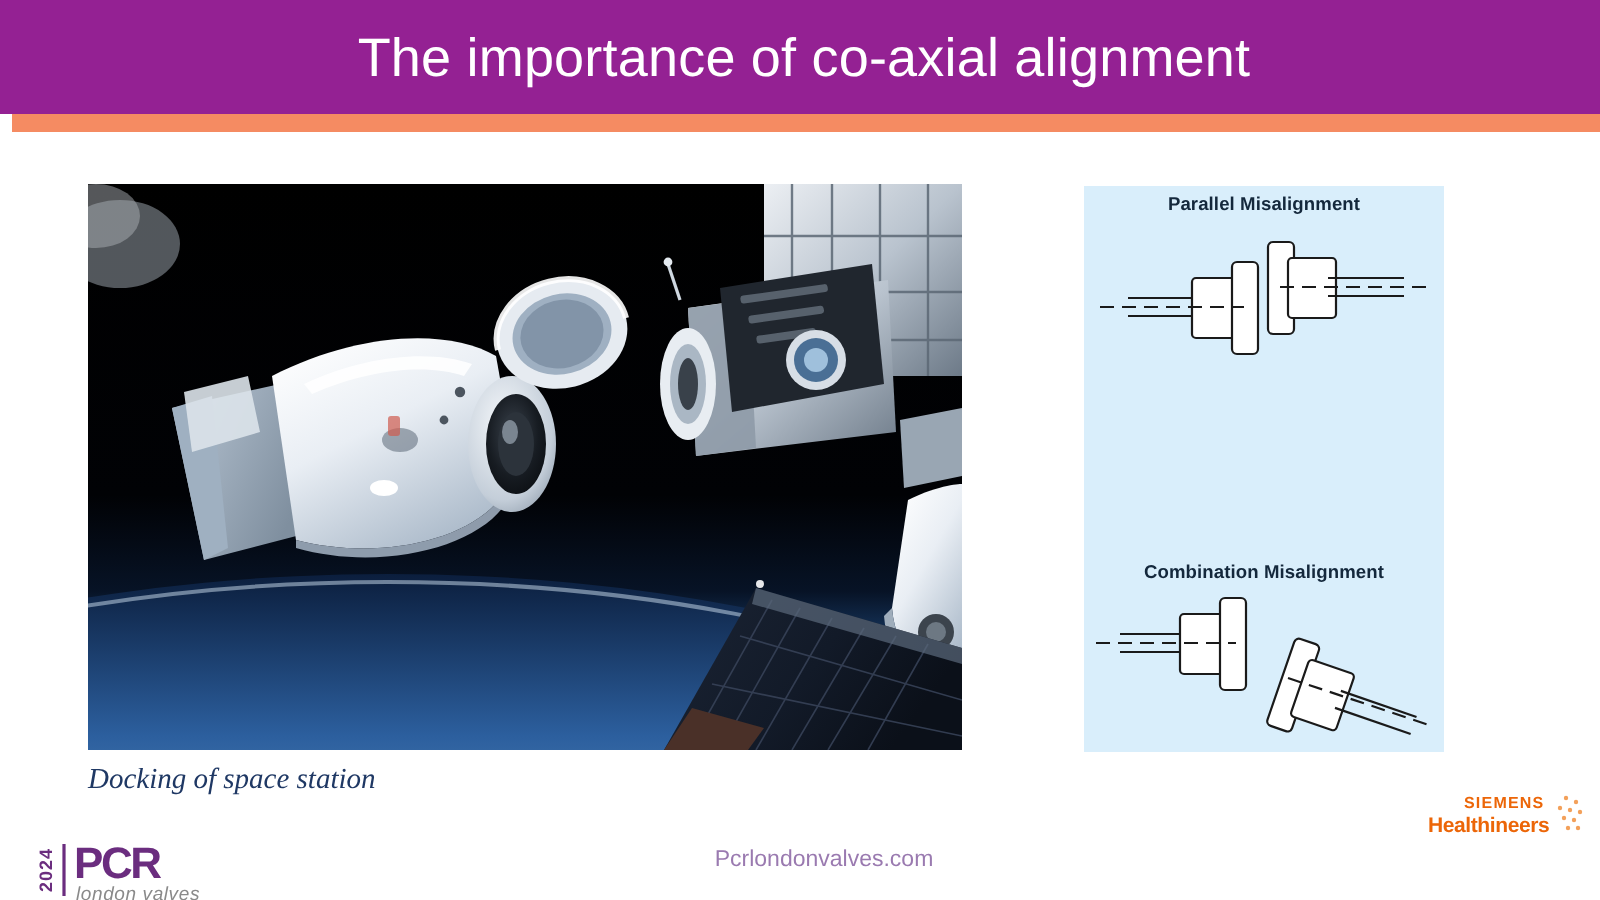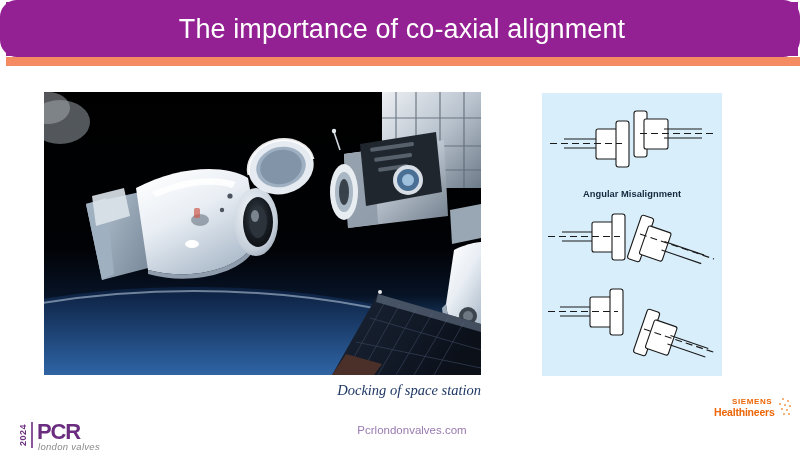--- a/index.html
+++ b/index.html
@@ -15,21 +15,20 @@
     font-family: "Liberation Sans", sans-serif;
   }
 
   
   #title-band {
     position: absolute;
     left: 0; top: 0;
     width: 800px; height: 57px;
     background: #942193;
     box-sizing: border-box;
-    border-radius: 17px;
   }
   #title-band-inner {
     position: absolute;
     left: 6px; top: 2px;
     width: 792px; height: 54px;
     background: #942193;
     display: flex;
     align-items: center;
     justify-content: center;
   }
@@ -54,21 +53,21 @@
     width: 437px; height: 283px;
     overflow: hidden;
     background: #05070c;
   }
   #photo-svg { display: block; width: 100%; height: 100%; }
 
   #photo-caption {
     position: absolute;
     left: 44px; top: 382px;
     width: 437px;
-    text-align: right;
+    text-align: left;
     font-family: "Liberation Serif", serif;
     font-style: italic;
     font-size: 14.5px;
     color: #1f3864;
   }
 
   
   #diagram-panel {
     position: absolute;
     left: 542px; top: 93px;
@@ -279,20 +278,21 @@
       <circle cx="336" cy="200" r="2" fill="#ffffff" opacity="0.9"></circle>
     </g>
   </svg>
 </div>
 
 <div id="photo-caption">Docking of space station</div>
 
 <div id="diagram-panel">
 
   <div class="diagram-block" id="block-parallel">
+    <div class="diagram-label">Parallel Misalignment</div>
     <svg class="diagram-art" width="176" height="74" viewBox="0 0 176 74">
       <g stroke="#1a1a1a" stroke-width="1.1" fill="#ffffff" stroke-linejoin="round">
 
         <line x1="20" y1="40" x2="56" y2="40"></line>
         <line x1="20" y1="49" x2="56" y2="49"></line>
         <rect x="52" y="30" width="24" height="30" rx="2"></rect>
         <rect x="72" y="22" width="13" height="46" rx="2.5"></rect>
 
         <rect x="90" y="12" width="13" height="46" rx="2.5"></rect>
         <rect x="100" y="20" width="24" height="30" rx="2"></rect>
@@ -300,45 +300,23 @@
         <line x1="120" y1="39" x2="158" y2="39"></line>
       </g>
 
       <g stroke="#1a1a1a" stroke-width="1.1" stroke-dasharray="7,4" fill="none">
         <line x1="6" y1="44.5" x2="78" y2="44.5"></line>
         <line x1="96" y1="34.5" x2="170" y2="34.5"></line>
       </g>
     </svg>
   </div>
 
-  <div class="diagram-block" id="block-angular">
-    <div class="diagram-label">Angular Misalignment</div>
-    <svg class="diagram-art" width="176" height="74" viewBox="0 0 176 74">
-      <g stroke="#1a1a1a" stroke-width="1.1" fill="#ffffff" stroke-linejoin="round">
-
-        <line x1="18" y1="31" x2="52" y2="31"></line>
-        <line x1="18" y1="40" x2="52" y2="40"></line>
-        <rect x="48" y="21" width="24" height="30" rx="2"></rect>
-        <rect x="68" y="13" width="13" height="46" rx="2.5"></rect>
-      </g>
-
-      <g transform="rotate(19 98 38)" stroke="#1a1a1a" stroke-width="1.1" fill="#ffffff" stroke-linejoin="round">
-        <rect x="90" y="15" width="13" height="46" rx="2.5"></rect>
-        <rect x="100" y="23" width="24" height="30" rx="2"></rect>
-        <line x1="120" y1="33" x2="162" y2="33"></line>
-        <line x1="120" y1="42" x2="162" y2="42"></line>
-      </g>
-      <g stroke="#1a1a1a" stroke-width="1.1" stroke-dasharray="7,4" fill="none">
-        <line x1="4" y1="35.5" x2="76" y2="35.5"></line>
-        <line x1="96" y1="33" x2="170" y2="58" transform="rotate(0 0 0)"></line>
-      </g>
-    </svg>
-  </div>
 
   <div class="diagram-block" id="block-combination">
+    <div class="diagram-label">Combination Misalignment</div>
     <svg class="diagram-art" width="176" height="78" viewBox="0 0 176 78">
       <g stroke="#1a1a1a" stroke-width="1.1" fill="#ffffff" stroke-linejoin="round">
 
         <line x1="16" y1="24" x2="50" y2="24"></line>
         <line x1="16" y1="33" x2="50" y2="33"></line>
         <rect x="46" y="14" width="24" height="30" rx="2"></rect>
         <rect x="66" y="6" width="13" height="46" rx="2.5"></rect>
       </g>
 
       <g transform="rotate(19 104 50)" stroke="#1a1a1a" stroke-width="1.1" fill="#ffffff" stroke-linejoin="round">

